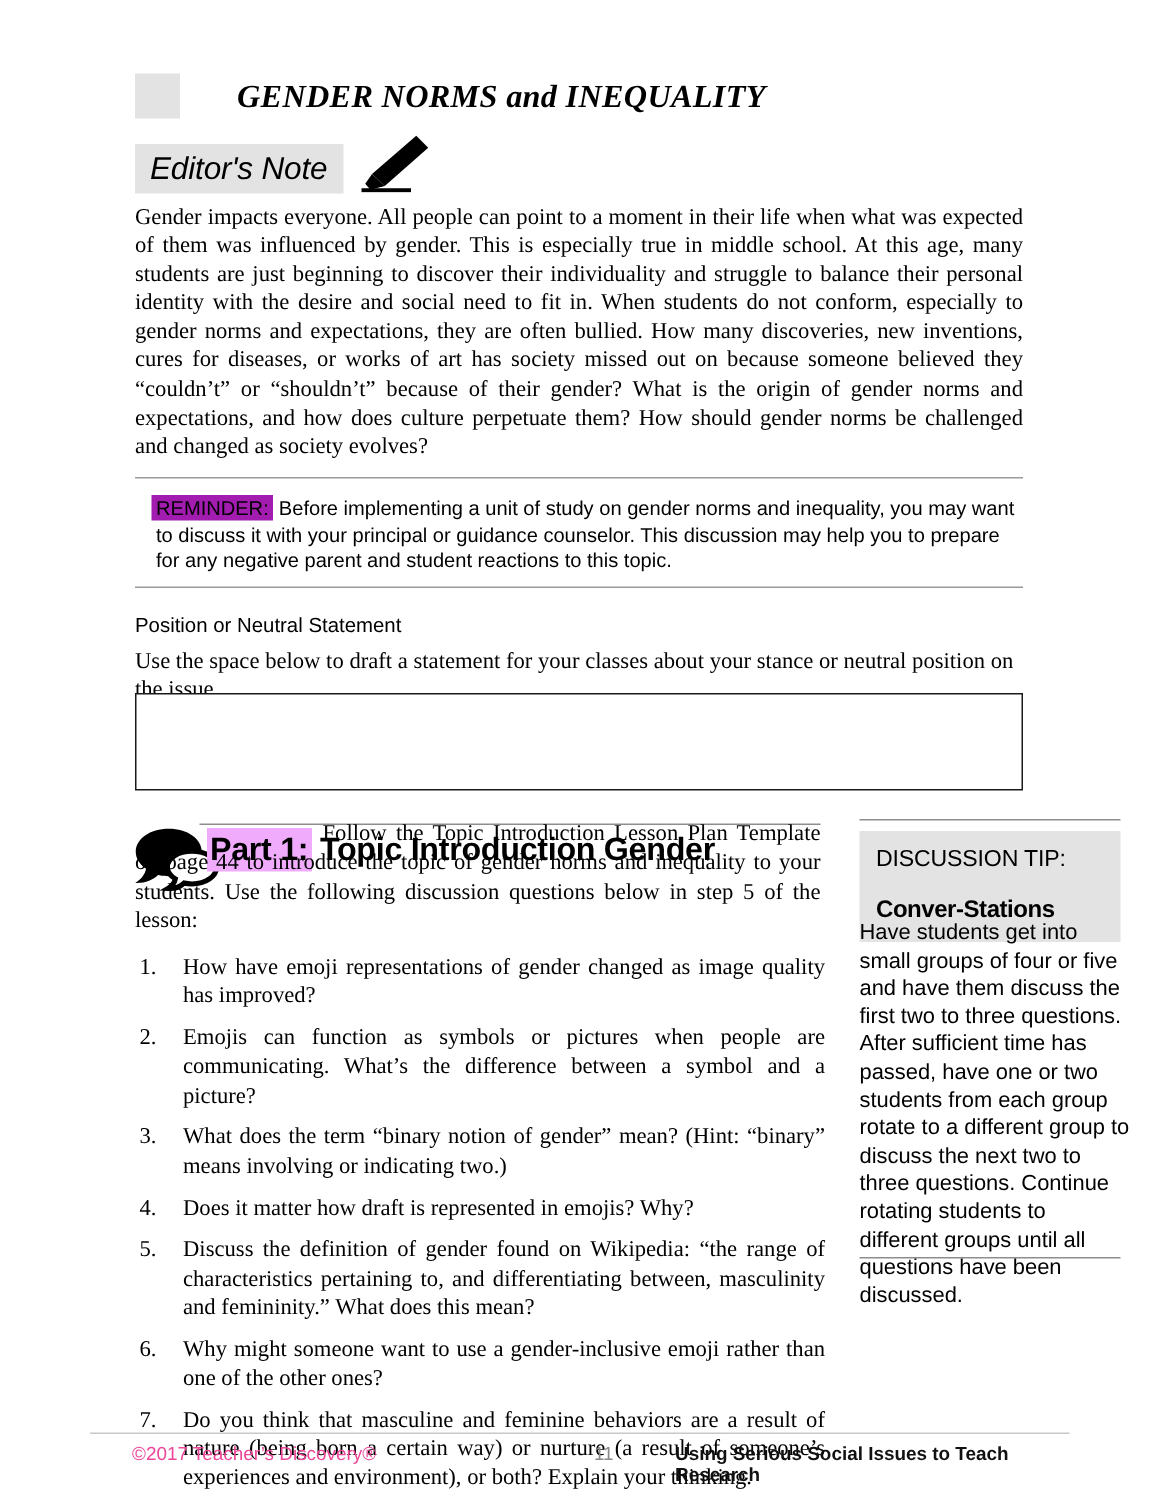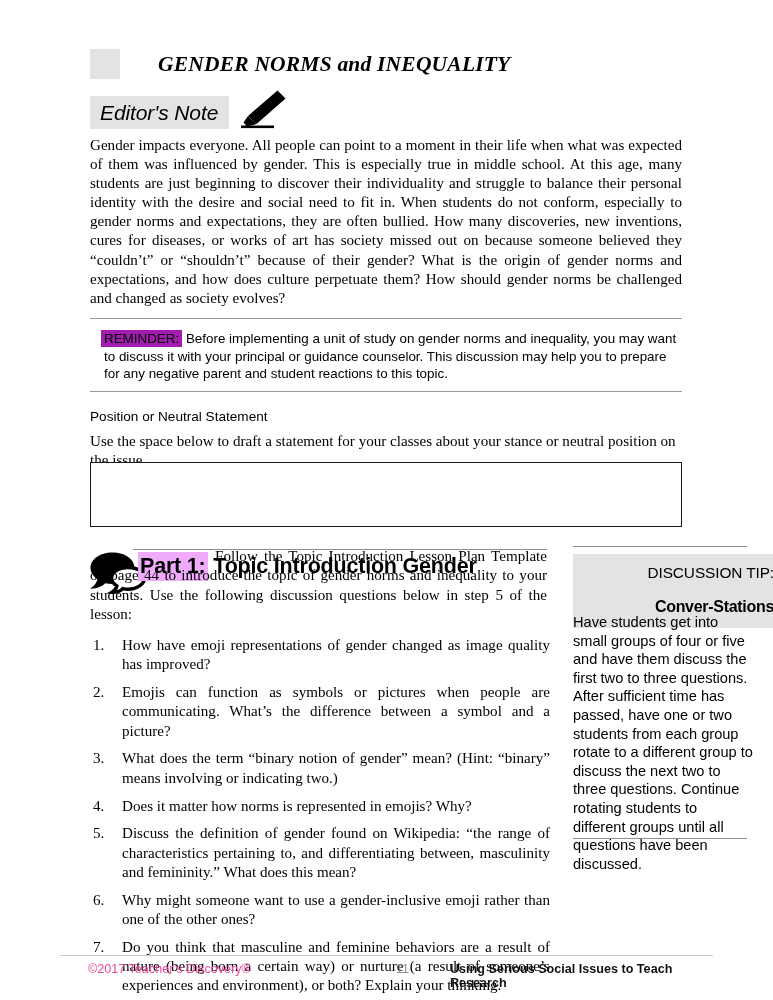--- a/index.html
+++ b/index.html
@@ -221,26 +221,25 @@
     left: 573px;
     top: 838px;
     width: 174px;
     height: 1px;
     background: #8d8d8d;
   }
   .tip-header {
     position: absolute;
     left: 573px;
     top: 554px;
-    width: 201px;
+    width: 174px;
     background: #e3e3e3;
     padding: 9px 0 9px 11px;
     box-sizing: border-box;
     font-family: "Liberation Sans", sans-serif;
-    text-align: right;
   }
   .tip-eyebrow {
     font-size: 15.4px;
     line-height: 19px;
     letter-spacing: -0.1px;
   }
   .tip-title {
     font-size: 16px;
     font-weight: bold;
     line-height: 25px;
@@ -349,21 +348,21 @@
     <div class="q-item">
       <span class="q-num">2.</span>
       <span>Emojis can function as symbols or pictures when people are communicating. What’s the difference between a symbol and a picture?</span>
     </div>
     <div class="q-item">
       <span class="q-num">3.</span>
       <span>What does the term “binary notion of gender” mean? (Hint: “binary” means involving or indicating two.)</span>
     </div>
     <div class="q-item">
       <span class="q-num">4.</span>
-      <span>Does it matter how norms is represented in emojis? Why?</span>
+      <span>Does it matter how draft is represented in emojis? Why?</span>
     </div>
     <div class="q-item">
       <span class="q-num">5.</span>
       <span>Discuss the definition of gender found on Wikipedia: “the range of characteristics pertaining to, and differentiating between, masculinity and femininity.” What does this mean?</span>
     </div>
     <div class="q-item">
       <span class="q-num">6.</span>
       <span>Why might someone want to use a gender-inclusive emoji rather than one of the other ones?</span>
     </div>
     <div class="q-item">

